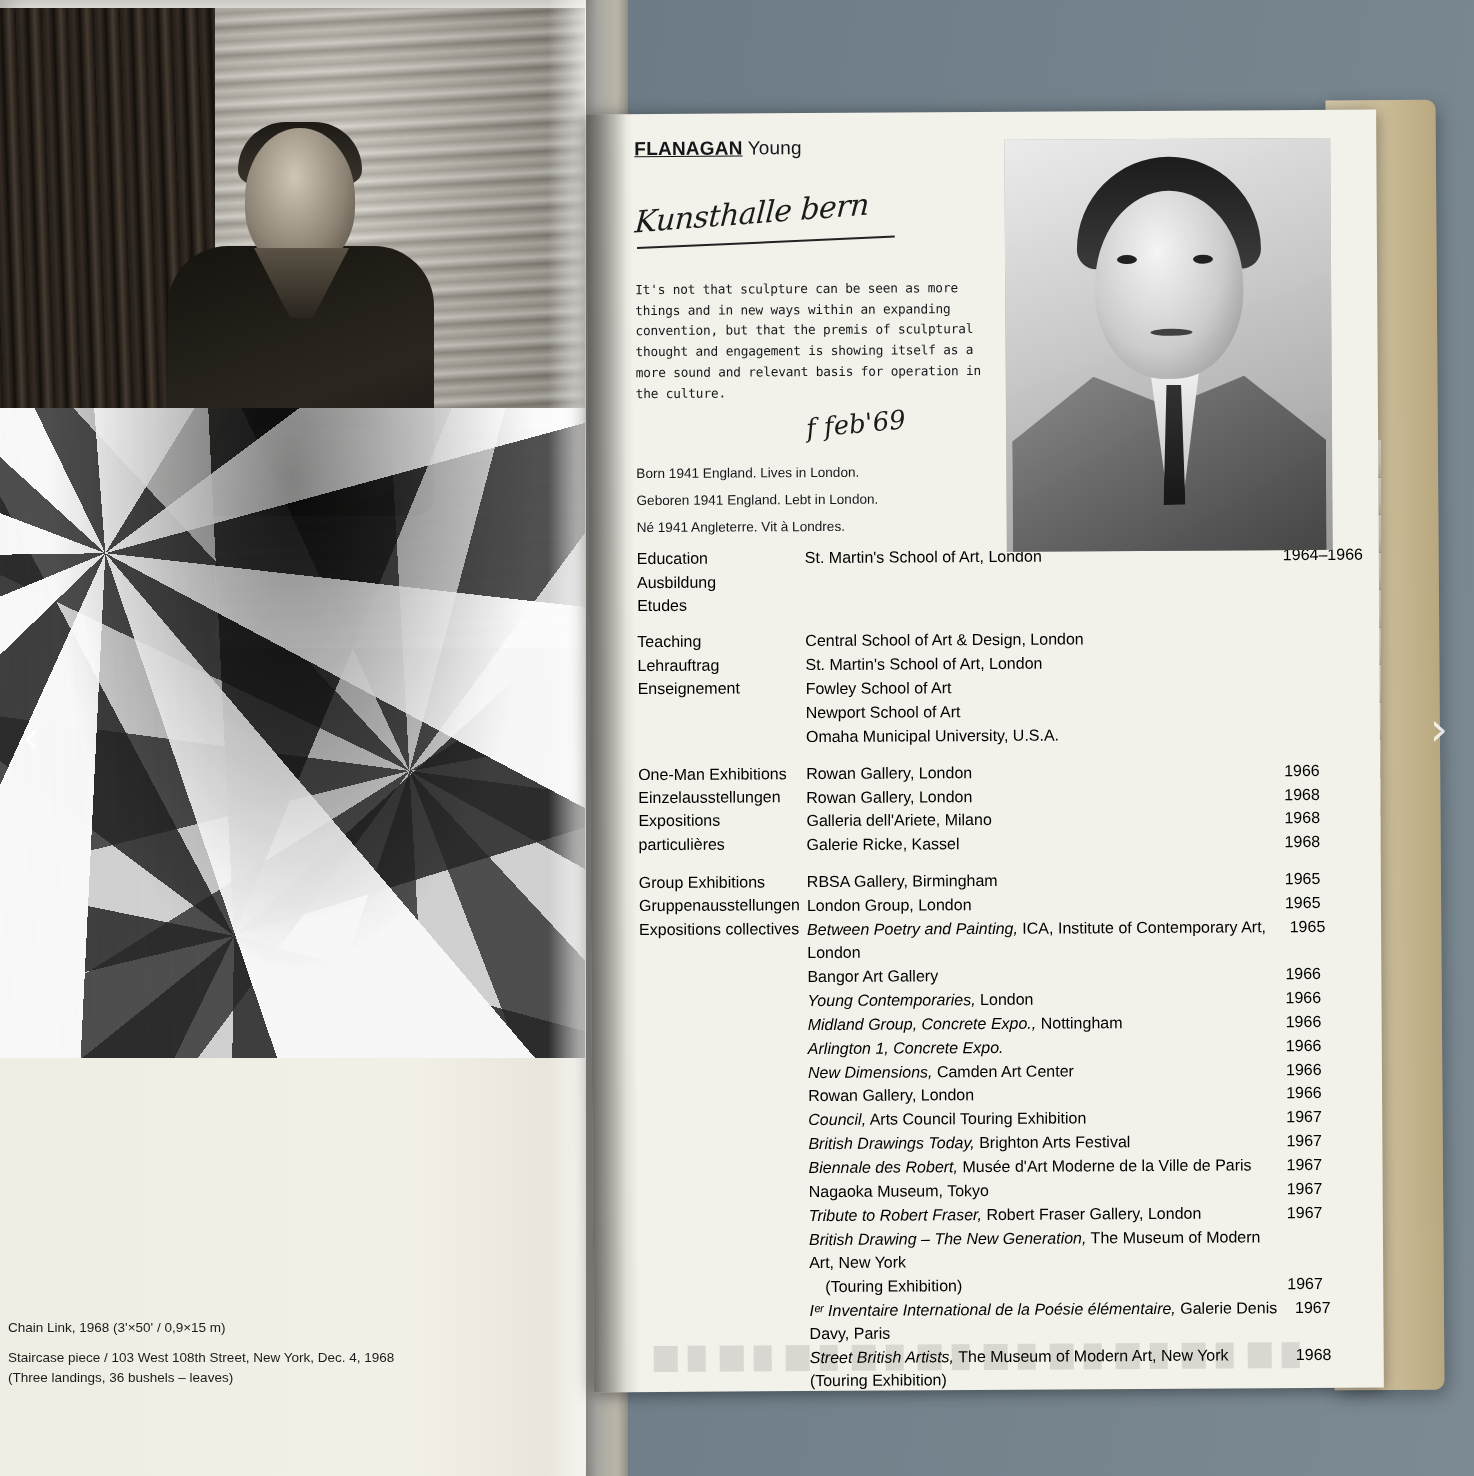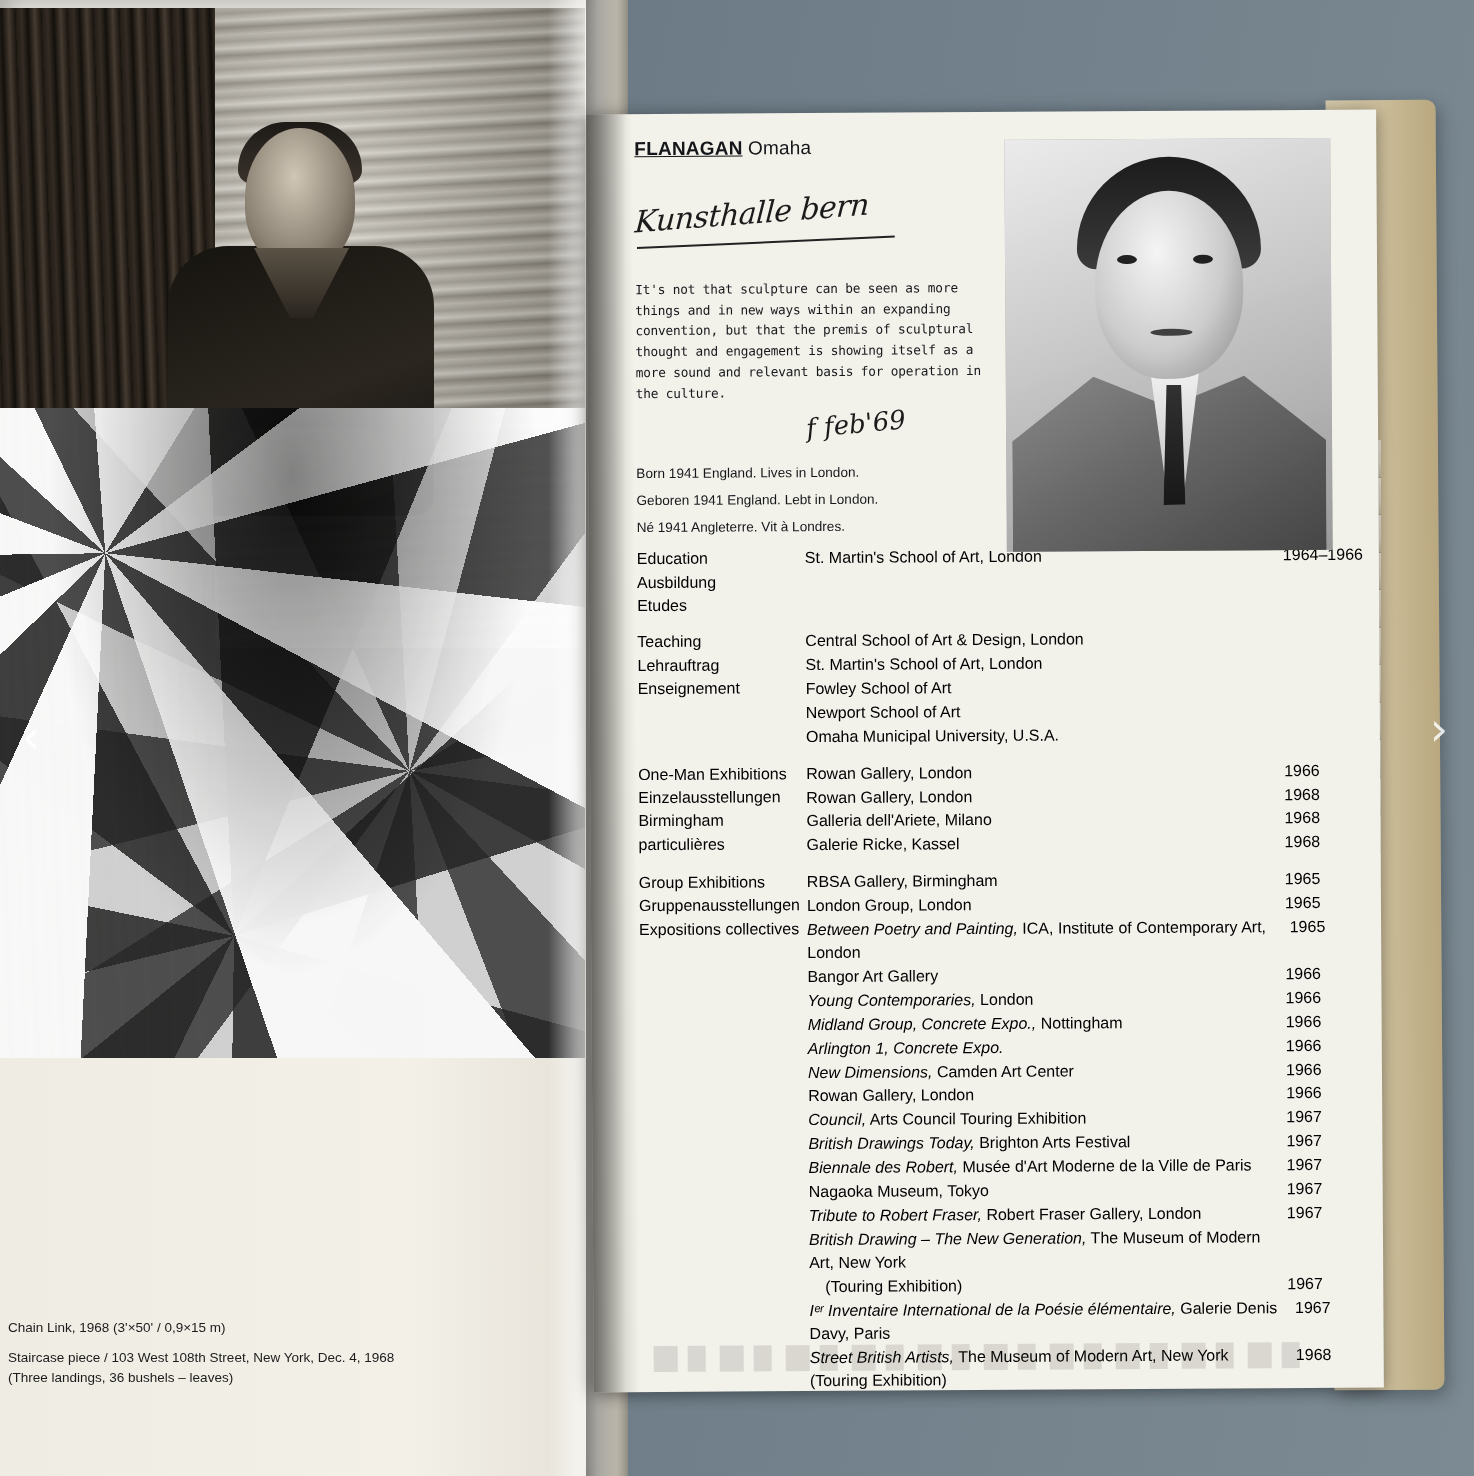--- a/index.html
+++ b/index.html
@@ -370,21 +370,21 @@
       <div class="tab dim">W</div>
       <div class="tab dim">X</div>
       <div class="tab dim">Y</div>
     </div>
 
   <div class="right-page">
     <div class="page-inner">
 
       <div class="title">
         <b>FLANAGAN</b>
-        <span class="small">Omaha</span>
+        <span class="small">Young</span>
       </div>
 
       <div class="hand-note">
         <span class="script">Kunsthalle bern</span>
         <div class="underline"></div>
       </div>
 
       <div class="typed">It's not that sculpture can be seen as more things and in new ways within an expanding convention, but that the premis of sculptural thought and engagement is showing itself as a more sound and relevant basis for operation in the culture.</div>
       <div class="sig">f feb'69</div>
 
@@ -434,21 +434,21 @@
               <div class="cv-row per-row">
                 <div class="what">Omaha Municipal University, U.S.A.</div>
                 <div class="year"></div>
               </div>
             </div>
           </div>
           <div class="cv-block">
             <div class="cv-labels">
               <div>One-Man Exhibitions</div>
               <div>Einzelausstellungen</div>
-              <div>Birmingham particulières</div>
+              <div>Expositions particulières</div>
             </div>
             <div class="cv-entries">
               <div class="cv-row per-row">
                 <div class="what">Rowan Gallery, London</div>
                 <div class="year">1966</div>
               </div>
               <div class="cv-row per-row">
                 <div class="what">Rowan Gallery, London</div>
                 <div class="year">1968</div>
               </div>

